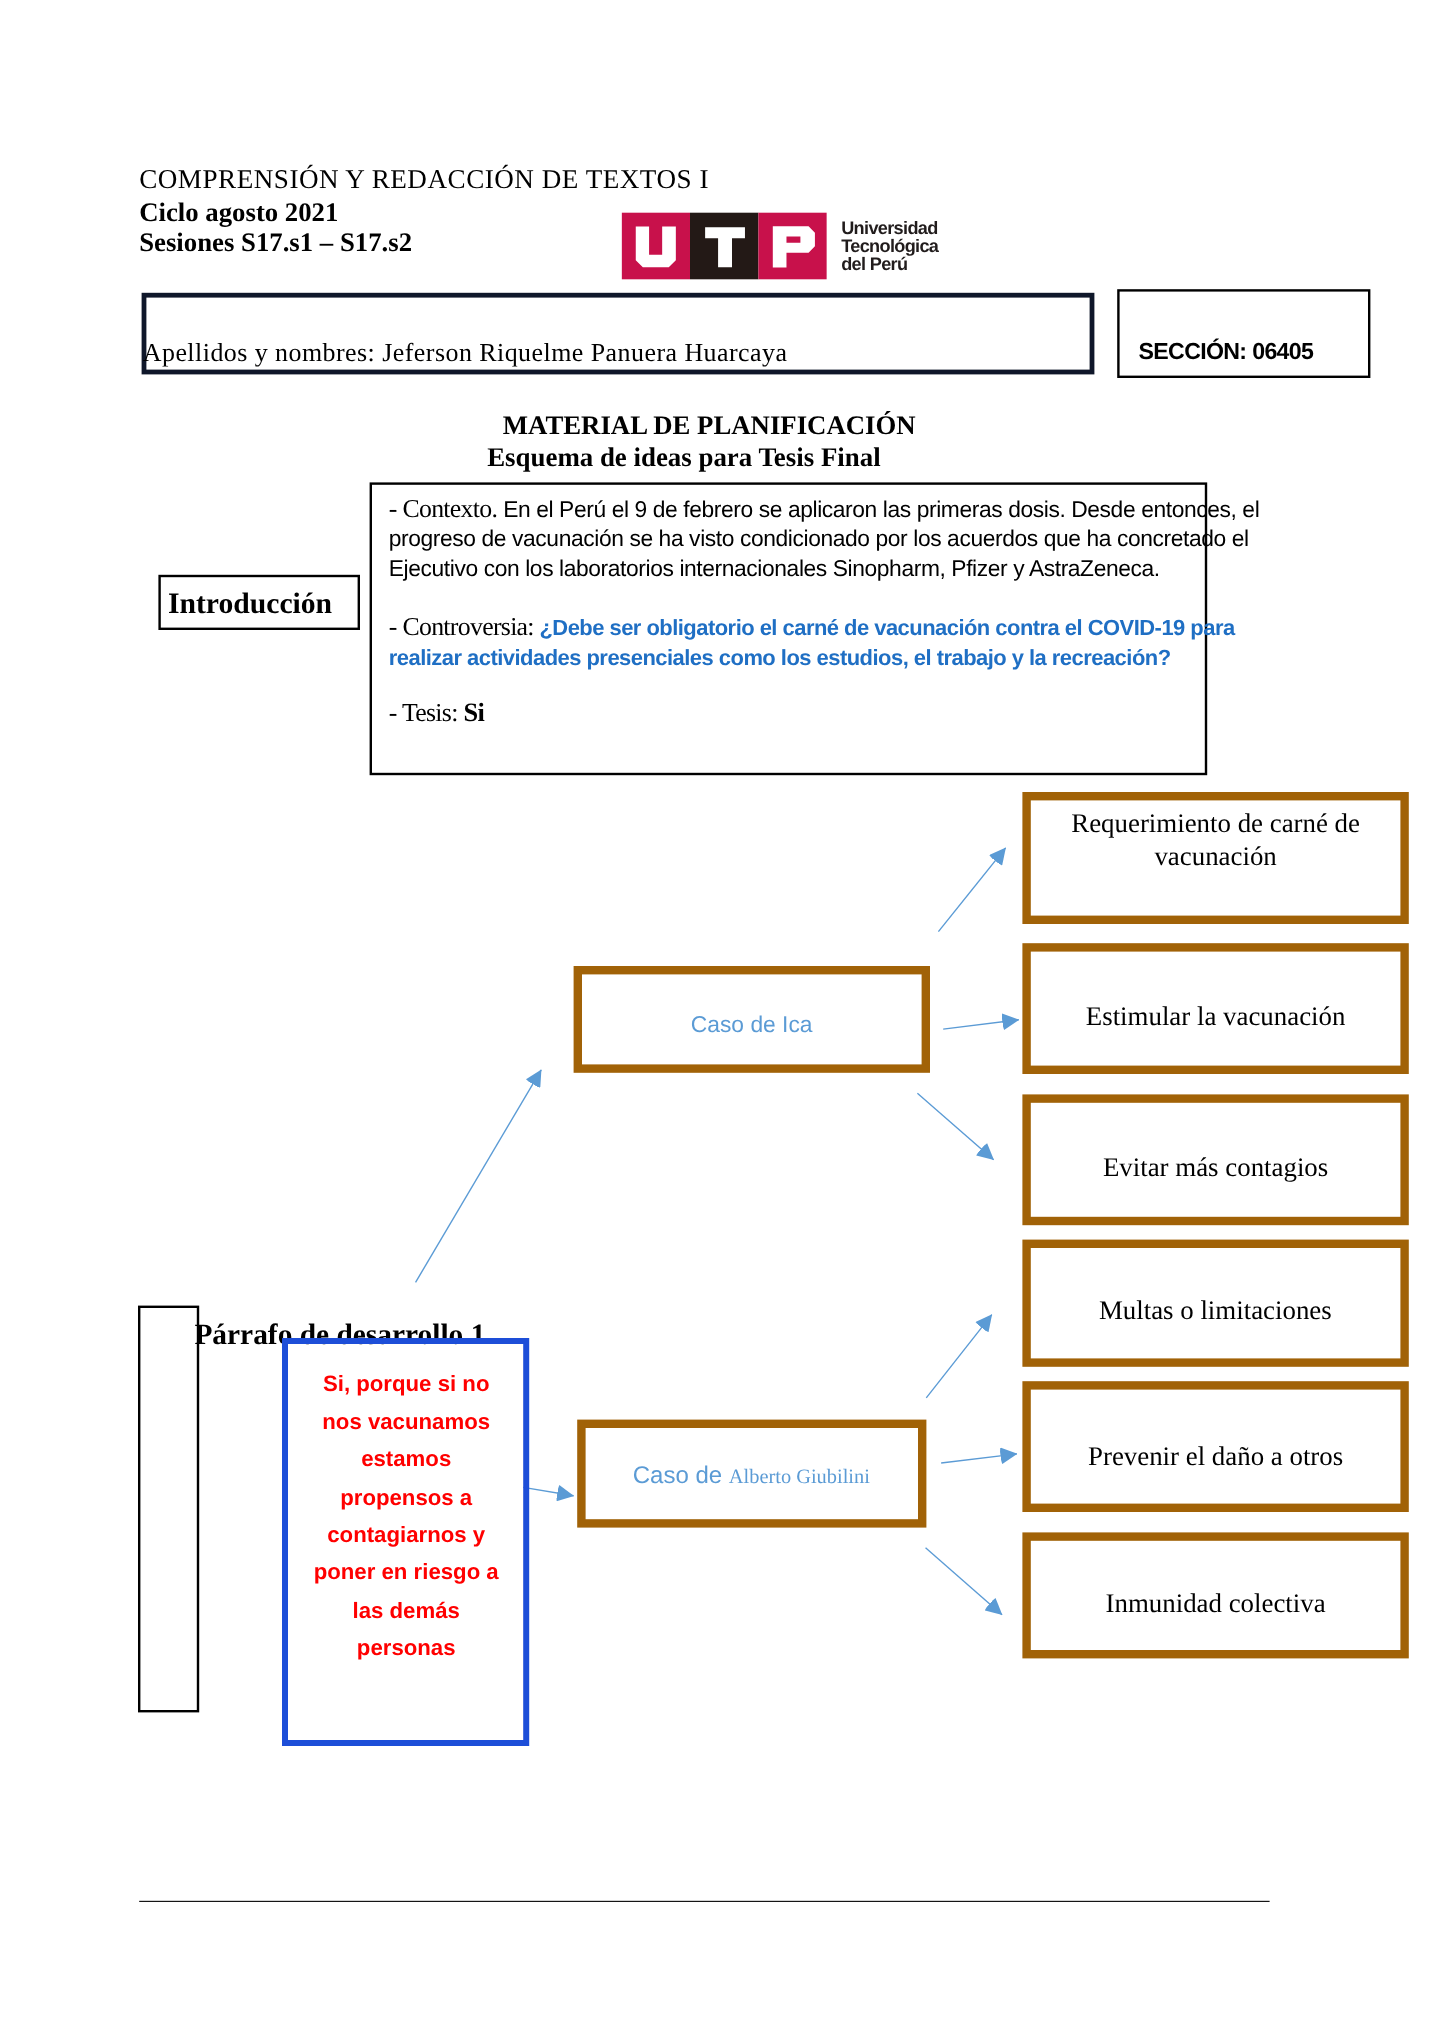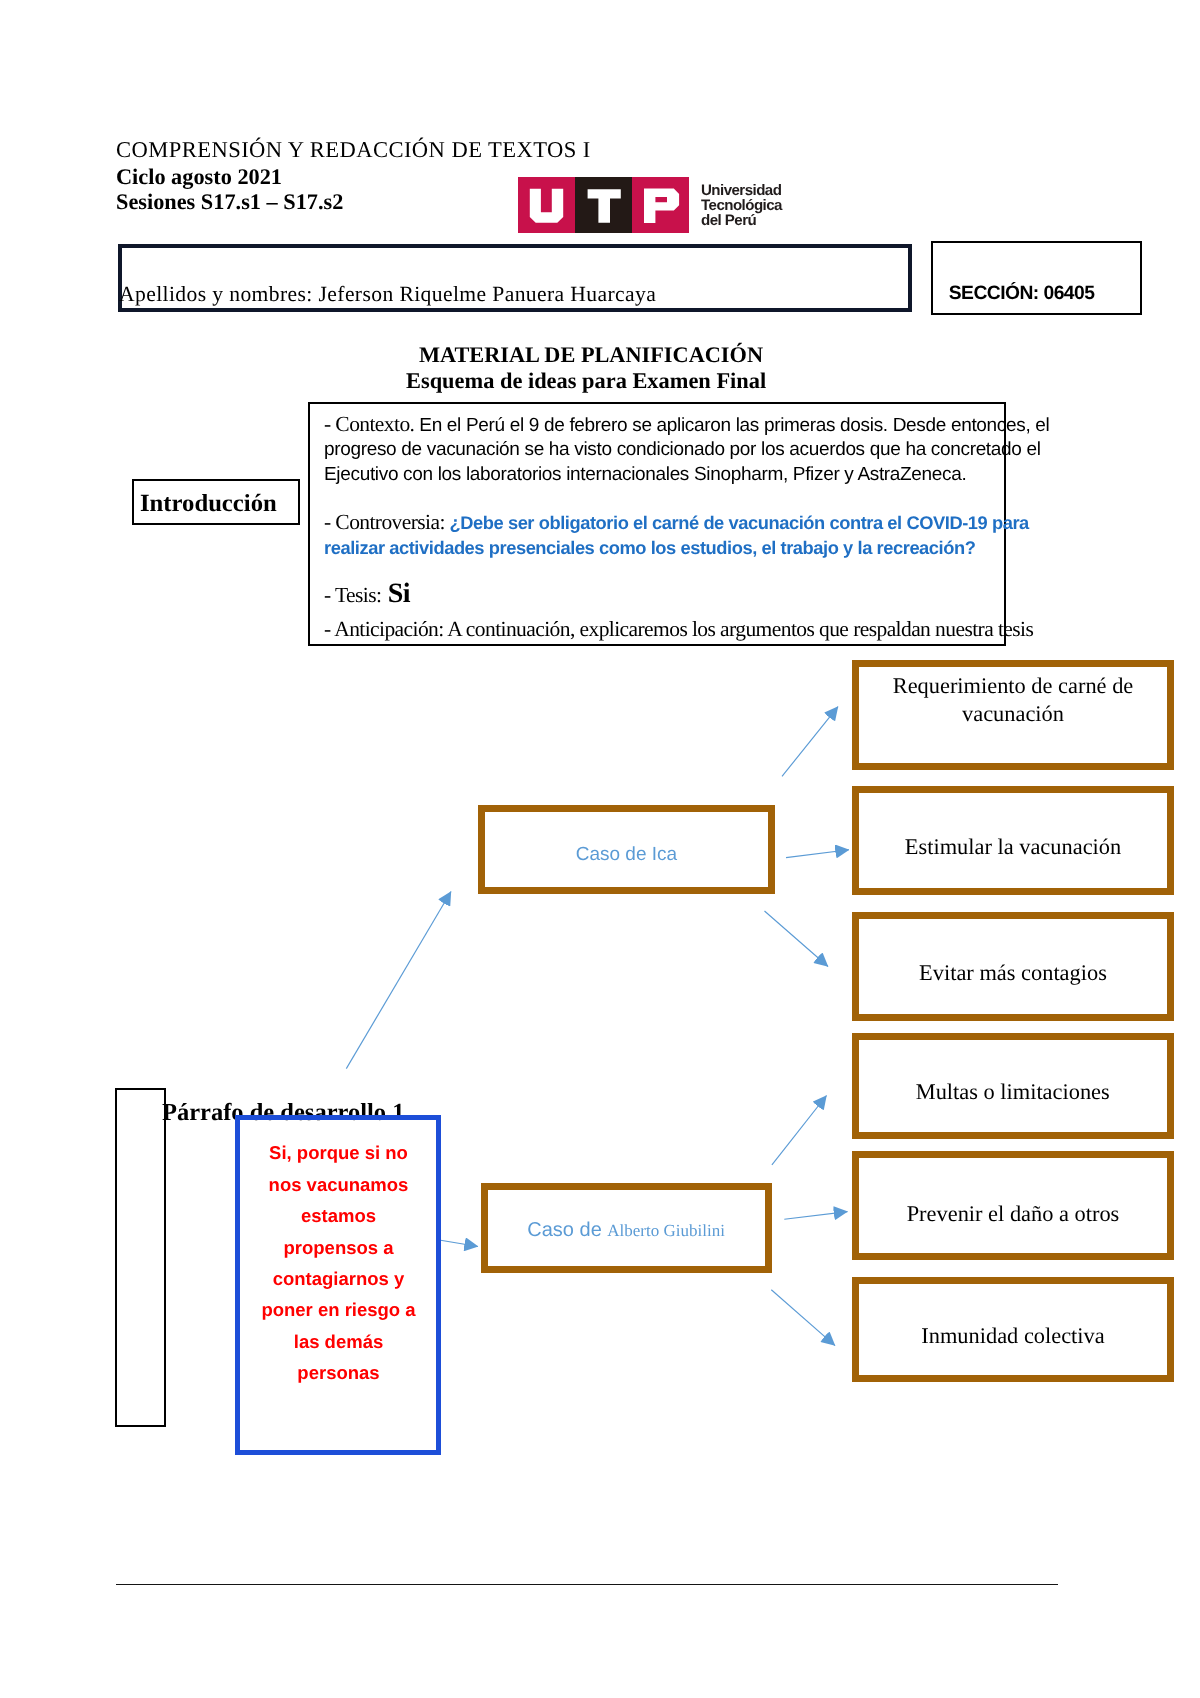--- a/index.html
+++ b/index.html
@@ -47,21 +47,21 @@
              border:2px solid #000;box-sizing:border-box;}
   .ip{margin:0;position:absolute;left:14px;width:768px;
       font:400 19px/24.3px "Liberation Sans",sans-serif;letter-spacing:-0.33px;}
   .ip span.lbl{font-family:"Liberation Serif",serif;font-size:21.5px;letter-spacing:-0.58px;}
   .ip1{top:8px;}
   .ip2{top:106px;width:745px;}
   .ip3{top:178px;}
   .ip4{top:213px;}
   .em-blue{color:#1F6FC4;font-weight:700;font-family:"Liberation Sans",sans-serif;
            font-size:18.3px;letter-spacing:-0.43px;}
-  .em-bold{font-weight:700;font-family:"Liberation Serif",serif;font-size:28px;letter-spacing:-0.58px;}
+  .em-bold{font-weight:700;font-family:"Liberation Serif",serif;font-size:22px;letter-spacing:-0.58px;}
   .ip4 .bodyser{font-family:"Liberation Serif",serif;font-size:21.5px;letter-spacing:-0.58px;}
 
   .footrule{position:absolute;left:116px;top:1584px;width:942px;height:0;
             border-top:1.8px solid #151515;}
 
   
   .arrows{position:absolute;left:0;top:0;pointer-events:none;}
   .nbox{position:absolute;border:7px solid #a16207;box-sizing:border-box;background:transparent;}
   .nbtxt{position:absolute;left:0;width:100%;text-align:center;}
   .ser-blue{color:#5B9BD5;font:400 19px/29px "Liberation Sans",sans-serif;}
@@ -130,30 +130,29 @@
   </div>
 
   <div class="namebox">
     <span class="nb-txt"><span>Apellidos y nombres:</span> <span>Jeferson Riquelme Panuera Huarcaya</span></span>
   </div>
   <div class="secbox">
     <span class="sb-txt"><span>SECCIÓN:</span> <span>06405</span></span>
   </div>
 
   <div class="t-main">MATERIAL DE PLANIFICACIÓN</div>
-  <div class="t-sub">Esquema de ideas para Examen Final</div>
+  <div class="t-sub">Esquema de ideas para Tesis Final</div>
 
   <div class="intro-tag">
       <span>Introducción</span>
     </div>
   <div class="intro-box">
     <p class="ip ip1"><span class="lbl">- Contexto.</span><span> En el Perú el 9 de febrero se aplicaron las primeras dosis. Desde entonces, el progreso de vacunación se ha visto condicionado por los acuerdos que ha concretado el Ejecutivo con los laboratorios internacionales Sinopharm, Pfizer y AstraZeneca.</span></p>
     <p class="ip ip2"><span class="lbl">- Controversia:</span><span class="em-blue"> ¿Debe ser obligatorio el carné de vacunación contra el COVID-19 para realizar actividades presenciales como los estudios, el trabajo y la recreación?</span></p>
     <p class="ip ip3"><span class="lbl">- Tesis:</span><span class="em-bold"> Si</span></p>
-    <p class="ip ip4"><span class="lbl">- Anticipación:</span><span class="bodyser"> A continuación, explicaremos los argumentos que respaldan nuestra tesis</span></p>
   </div>
 
   <svg class="arrows" width="1200" height="1698" viewBox="0 0 1200 1698">
     <defs>
       <marker id="ah" viewBox="0 0 14.2 13.8" refX="13.8" refY="6.9" markerUnits="userSpaceOnUse" markerWidth="14.2" markerHeight="13.8" orient="auto-start-reverse">
         <path d="M0.6,0 L14.2,6.9 L0.6,13.8 L0,10.4 L0,3.4 Z" fill="#5B9BD5"></path>
       </marker>
     </defs>
     <g stroke="#5B9BD5" stroke-width="1.15" fill="none" marker-end="url(#ah)">
       <line x1="782" y1="776.3" x2="838" y2="706.6"></line>

